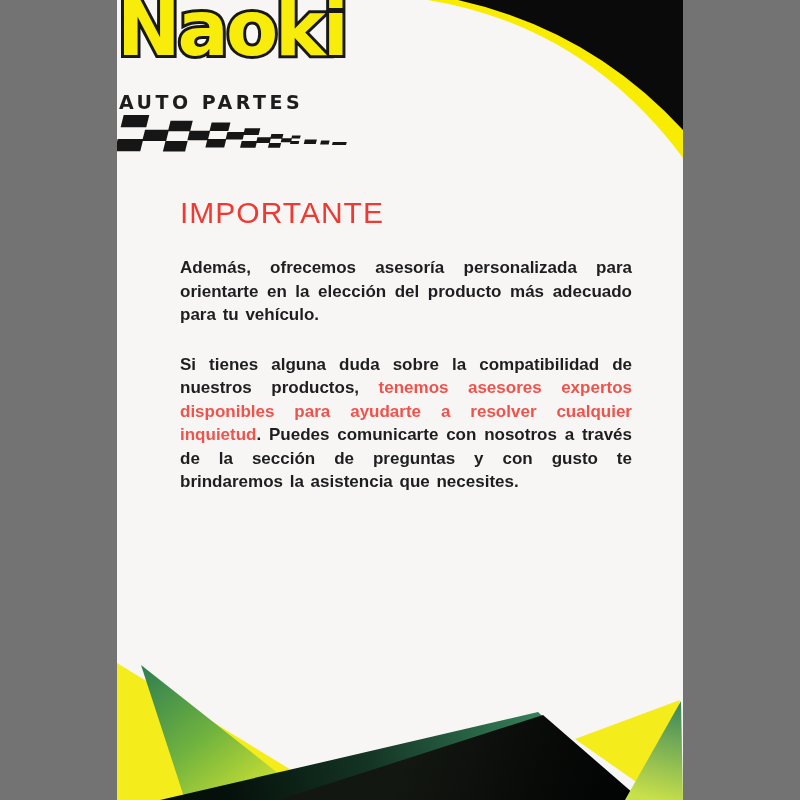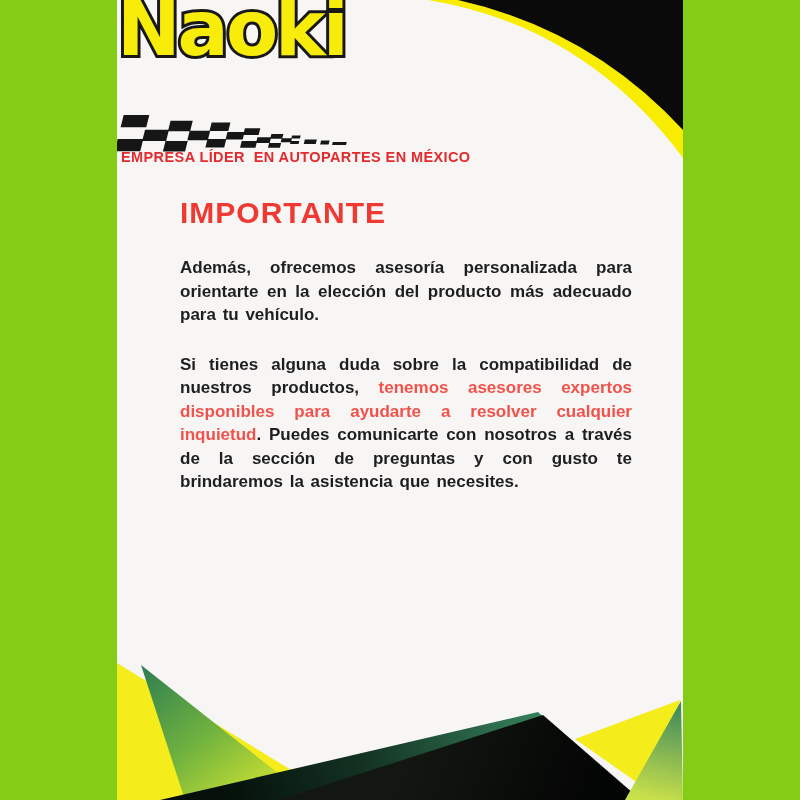--- a/index.html
+++ b/index.html
@@ -3,21 +3,21 @@
 <meta charset="utf-8">
 <style>
   * { margin:0; padding:0; box-sizing:border-box; }
   html,body { width:800px; height:800px; }
   body {
     background:#ffffff;
     font-family:"Liberation Sans", sans-serif;
     overflow:hidden;
     position:relative;
   }
-  .canvas { position:absolute; inset:0; width:800px; height:800px; background:#84cc16; }
+  .canvas { position:absolute; inset:0; width:800px; height:800px; background:#737373; }
   .flyer {
     position:absolute; left:117px; top:0; width:566px; height:800px;
     background:#f7f6f4;
   }
   svg.corner-tr { position:absolute; top:0; right:0; width:566px; height:170px; display:block; }
   svg.bottom-deco { position:absolute; bottom:0; left:0; width:566px; height:150px; display:block; }
 
   .logo { position:absolute; left:0; top:0; width:400px; height:170px; }
   .brand-name {
     position:absolute; left:0; top:-16px;
@@ -38,21 +38,21 @@
   .tagline {
     position:absolute; left:4px; top:149px;
     font-size:14.5px; font-weight:bold; letter-spacing:0.4px;
     color:#e12b2e; white-space:pre;
   }
 
   .content {
     position:absolute; left:63px; top:196px; width:452px;
   }
   .content h1 {
-    font-size:30px; font-weight:700; letter-spacing:1px;
+    font-size:30px; font-weight:400; letter-spacing:1px;
     color:#ee3a33; margin-bottom:26px;
   }
   .content p {
     font-size:17px; font-weight:bold; line-height:23.5px;
     color:#1e1e20; text-align:justify; word-spacing:2px;
     margin-bottom:26px;
   }
   .content p .red { color:#f0524c; }
 </style>
 </head>
@@ -61,20 +61,21 @@
 <div class="canvas">
   <div class="flyer">
 
     <svg class="corner-tr" viewBox="0 0 566 170" aria-hidden="true">
       <path d="M 311,0 Q 468,26 566,158 L 566,0 Z" fill="#f8ec00"></path>
       <path d="M 341,0 Q 474,30 566,130 L 566,0 Z" fill="#0a0a0a"></path>
     </svg>
 
     <header class="logo">
       <div class="brand-name">Naoki</div>
+      <div class="brand-sub">AUTO PARTES</div>
       <svg id="flag-svg" class="flag" viewBox="0 0 245 40" aria-hidden="true">
           <g transform="translate(7,0) skewX(-14)">
             <rect x="-0.30" y="0.00" width="25.60" height="12.30" fill="#161616"></rect>
             <rect x="-0.30" y="24.00" width="25.60" height="12.30" fill="#161616"></rect>
             <rect x="24.70" y="14.65" width="23.90" height="11.37" fill="#161616"></rect>
             <rect x="48.00" y="5.78" width="22.20" height="10.43" fill="#161616"></rect>
             <rect x="48.00" y="26.05" width="22.20" height="10.43" fill="#161616"></rect>
             <rect x="69.60" y="15.79" width="20.50" height="9.50" fill="#161616"></rect>
             <rect x="89.50" y="7.41" width="18.80" height="8.57" fill="#161616"></rect>
             <rect x="89.50" y="23.94" width="18.80" height="8.57" fill="#161616"></rect>
@@ -85,21 +86,20 @@
             <rect x="152.10" y="18.97" width="12.00" height="4.83" fill="#161616"></rect>
             <rect x="152.10" y="28.03" width="12.00" height="4.83" fill="#161616"></rect>
             <rect x="163.50" y="23.36" width="10.30" height="3.90" fill="#161616"></rect>
             <rect x="173.20" y="20.59" width="8.60" height="2.97" fill="#161616"></rect>
             <rect x="173.20" y="25.93" width="8.60" height="2.97" fill="#161616"></rect>
             <rect x="187" y="24.5" width="12" height="4.5" fill="#161616"></rect>
             <rect x="203.5" y="25.5" width="8.5" height="4" fill="#161616"></rect>
             <rect x="215.5" y="27" width="14" height="3" fill="#161616"></rect>
           </g>
         </svg>
-      <div class="tagline">EMPRESA LÍDER  EN AUTOPARTES EN MÉXICO</div>
     </header>
 
     <main class="content">
       <h1>IMPORTANTE</h1>
       <p>Además, ofrecemos asesoría personalizada para orientarte en la elección del producto más adecuado para tu vehículo.</p>
       <p><span>Si tienes alguna duda sobre la compatibilidad de nuestros productos, </span><span class="red">tenemos asesores expertos disponibles para ayudarte a resolver cualquier inquietud</span><span>. Puedes comunicarte con nosotros a través de la sección de preguntas y con gusto te brindaremos la asistencia que necesites.</span></p>
     </main>
 
     <svg class="bottom-deco" viewBox="0 0 566 150" aria-hidden="true">
       <defs>

